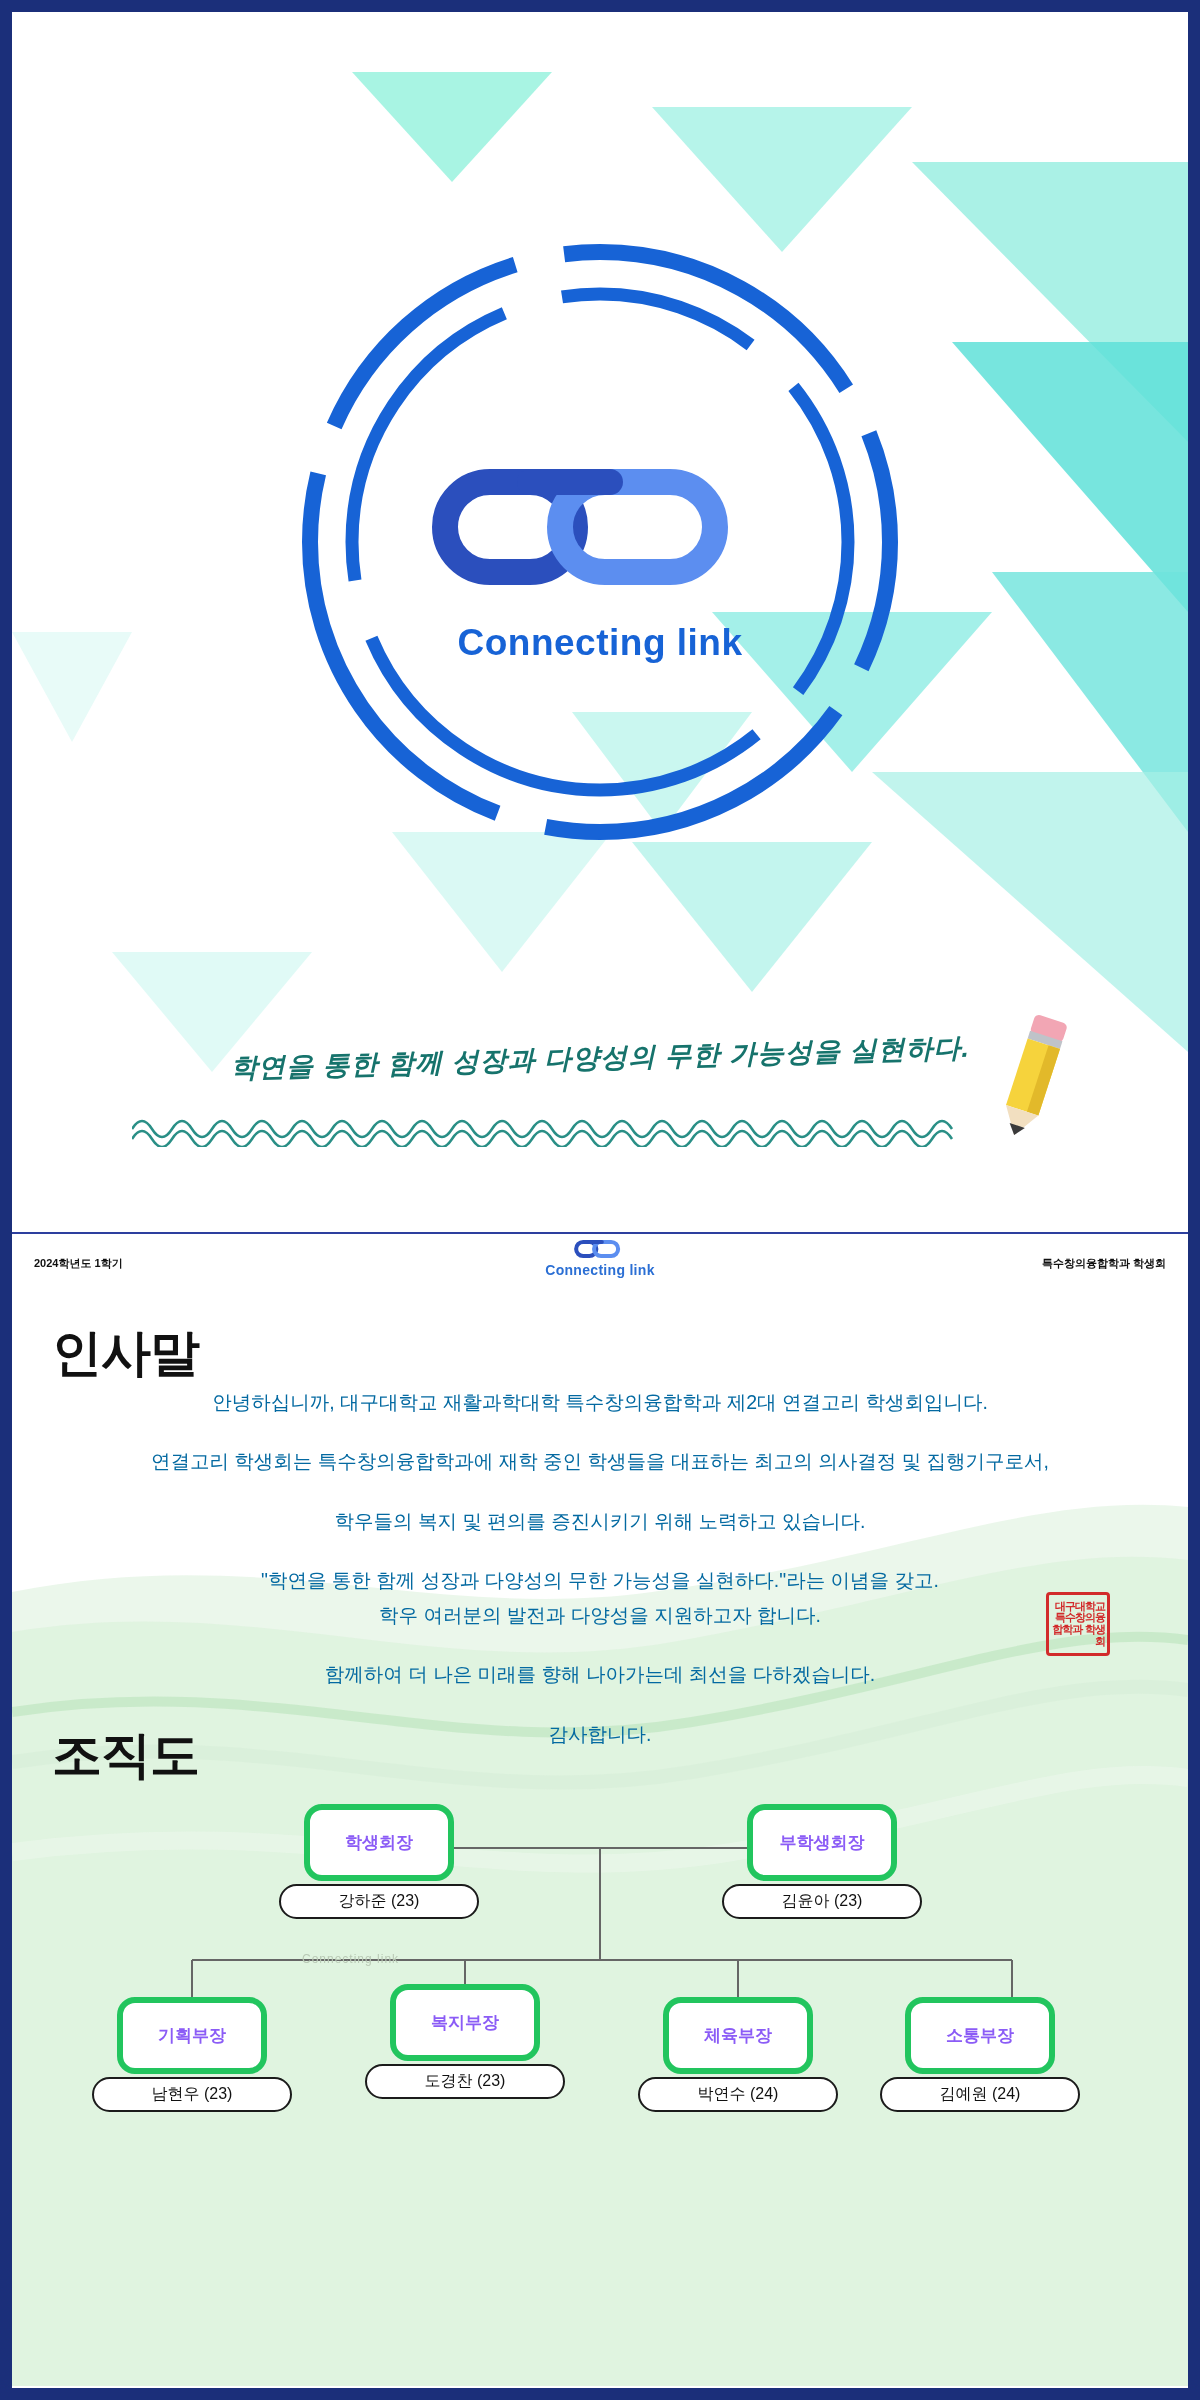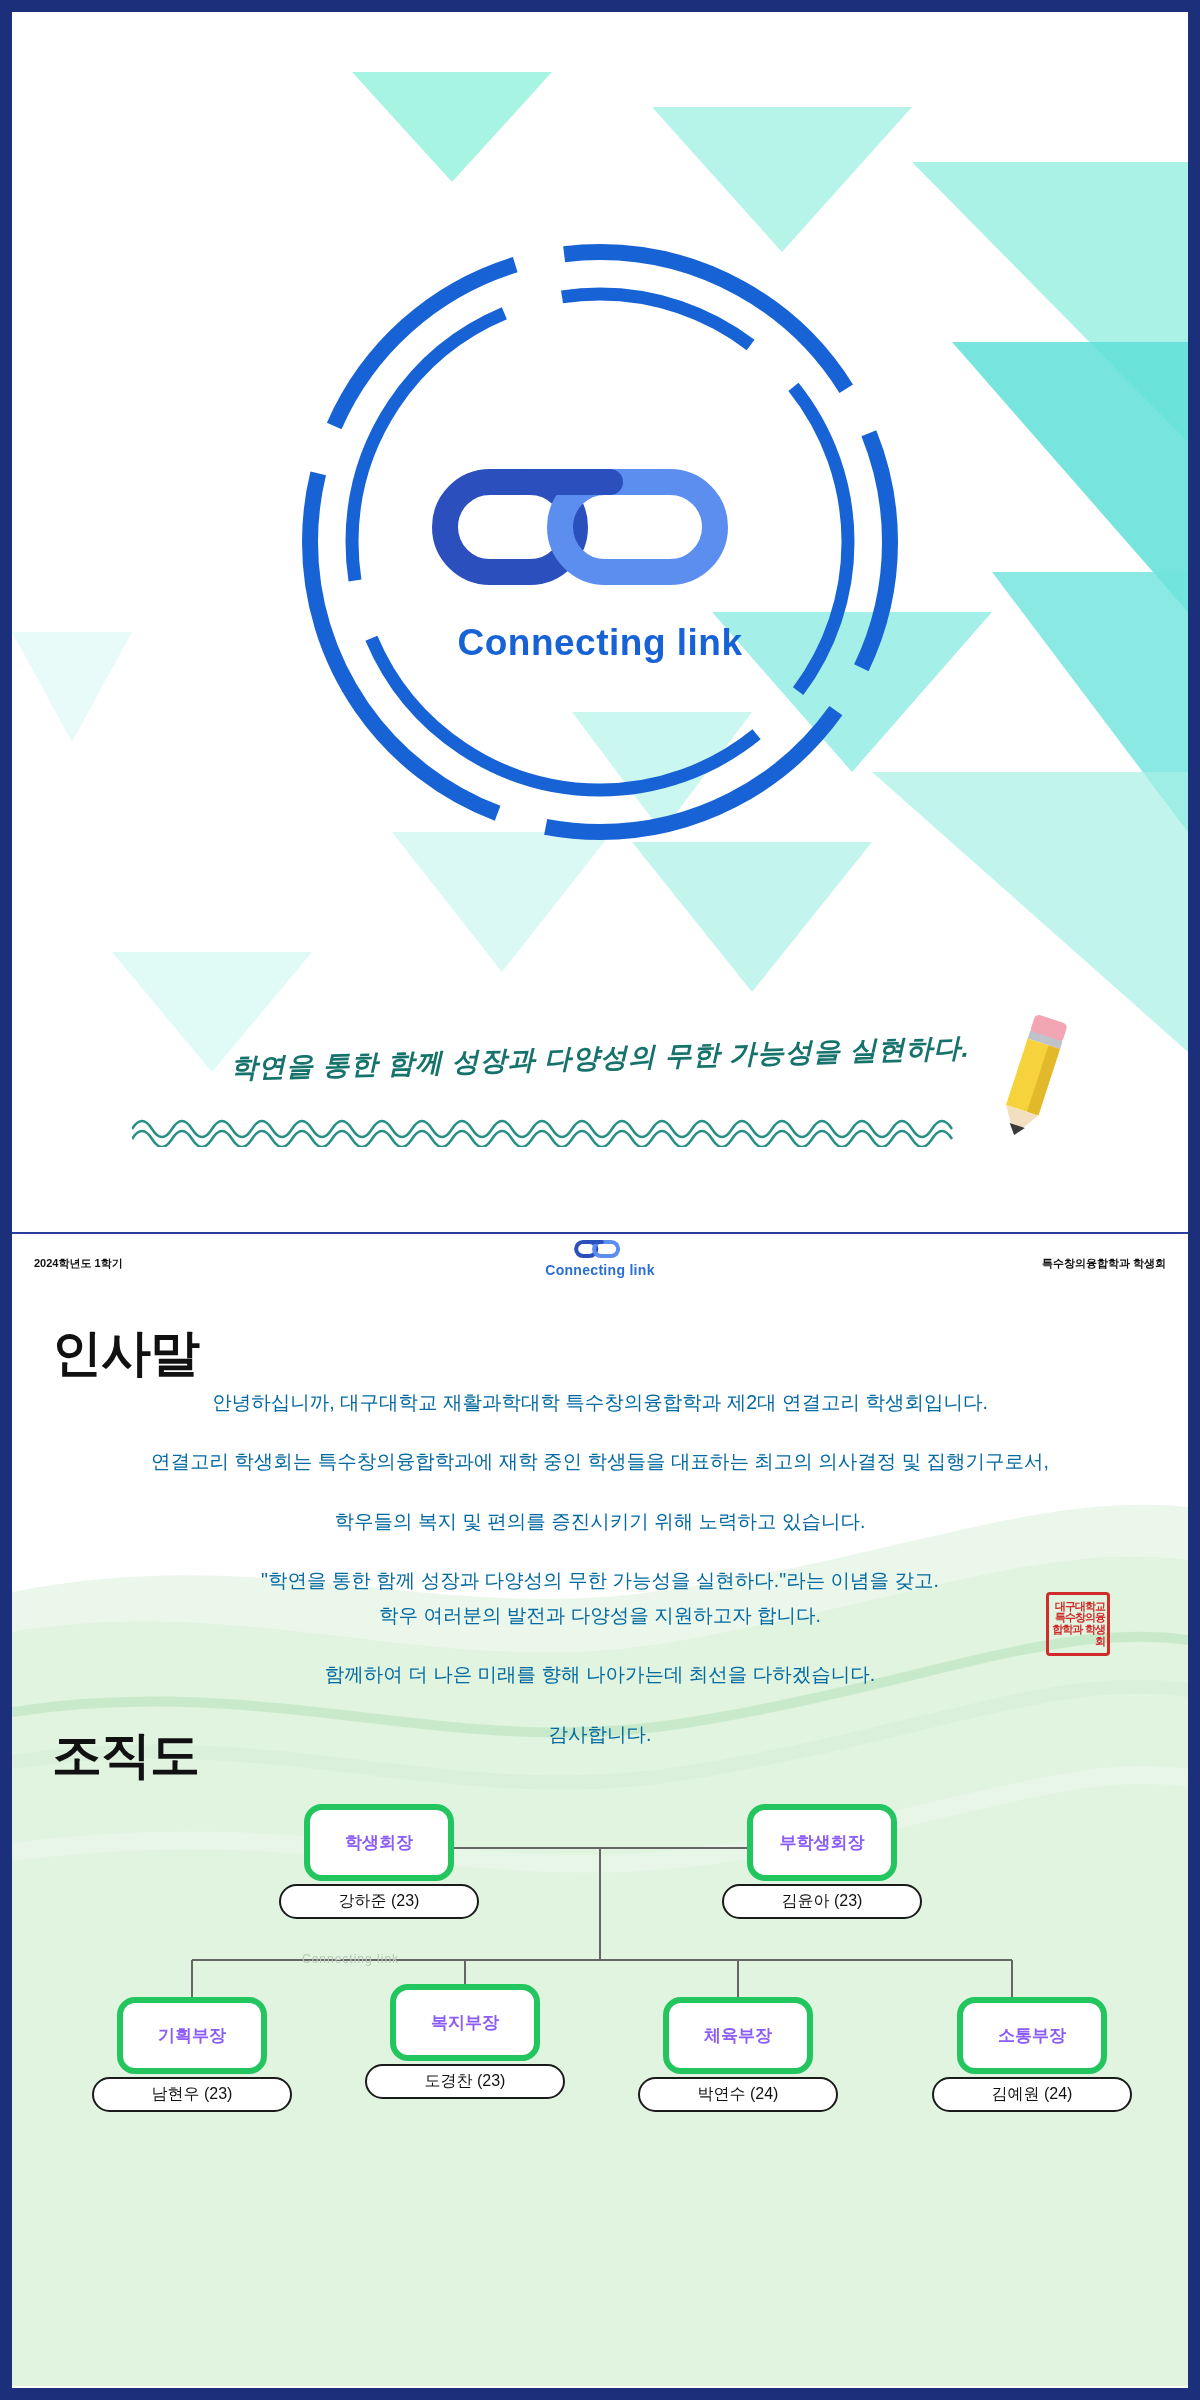--- a/index.html
+++ b/index.html
@@ -353,21 +353,21 @@
       <div class="node" style="left:353px; top:202px;">
         <span class="role">복지부장</span>
         <span class="person">도경찬 (23)</span>
       </div>
 
       <div class="node" style="left:626px; top:215px;">
         <span class="role">체육부장</span>
         <span class="person">박연수 (24)</span>
       </div>
 
-      <div class="node" style="left:920px; top:215px;">
+      <div class="node" style="left:868px; top:215px;">
         <span class="role">소통부장</span>
         <span class="person">김예원 (24)</span>
       </div>
     </div>
 
     <div class="watermark">Connecting link</div>
   </div>
 
 </div>
 

